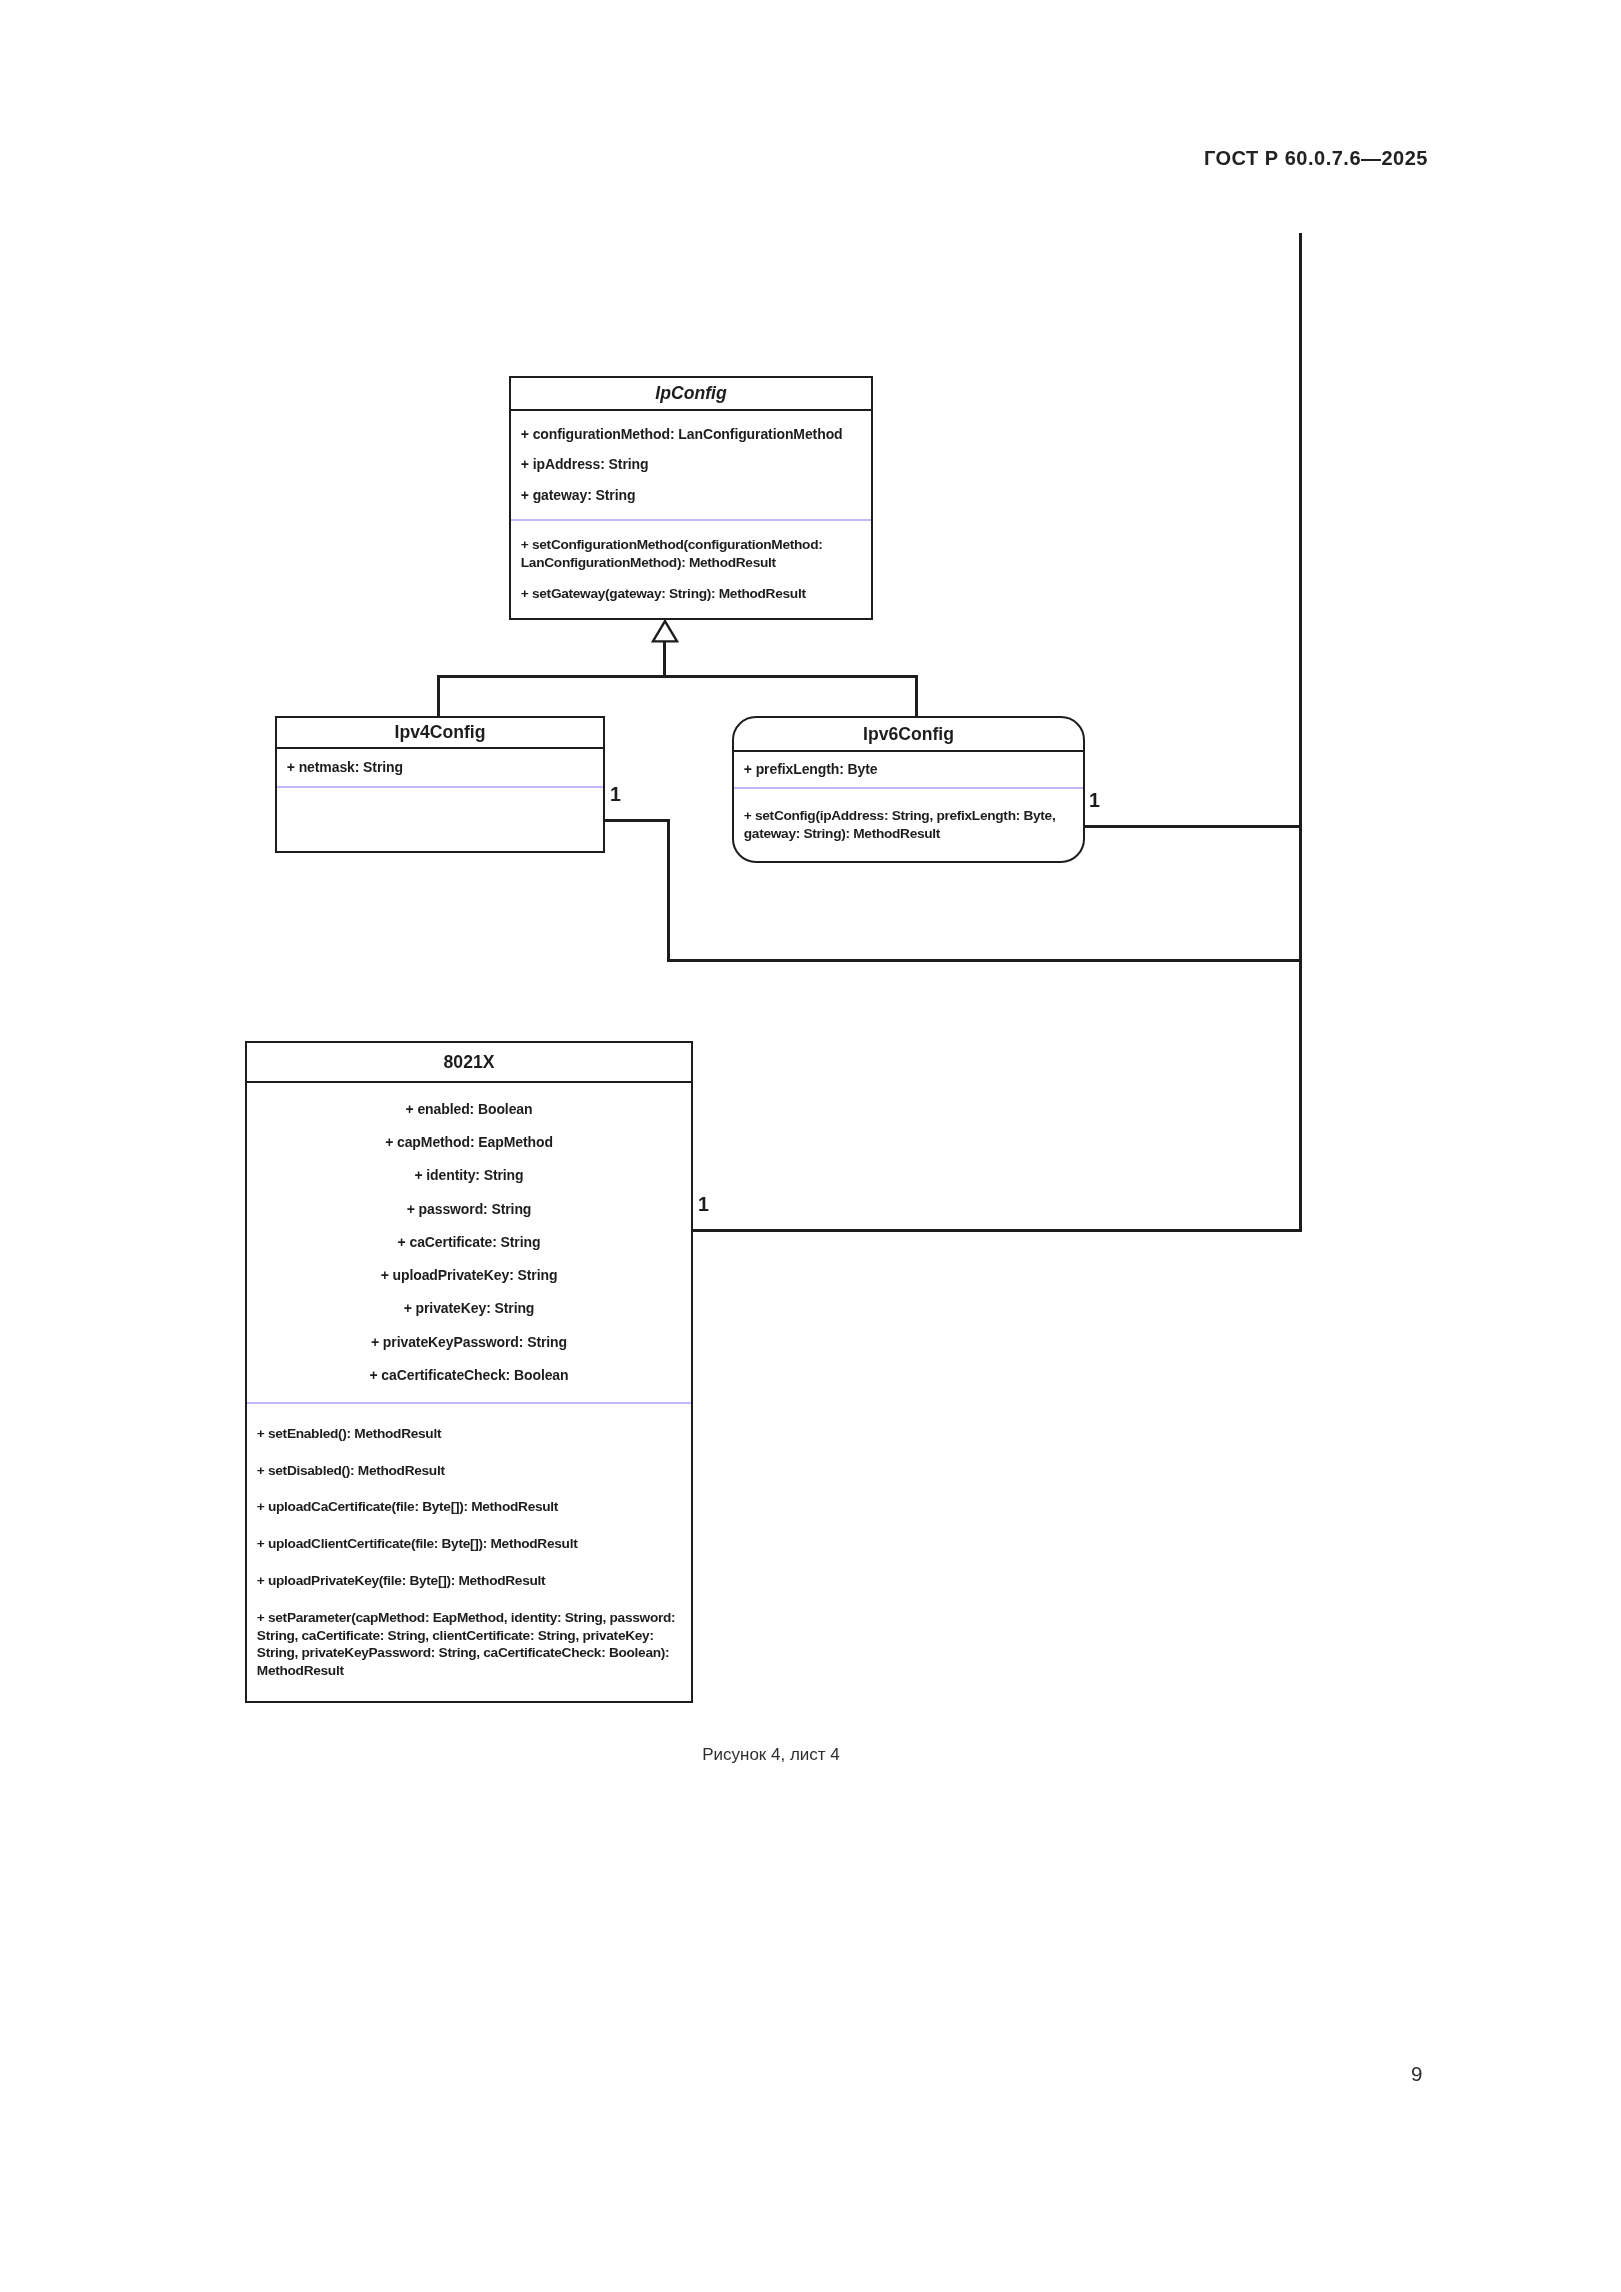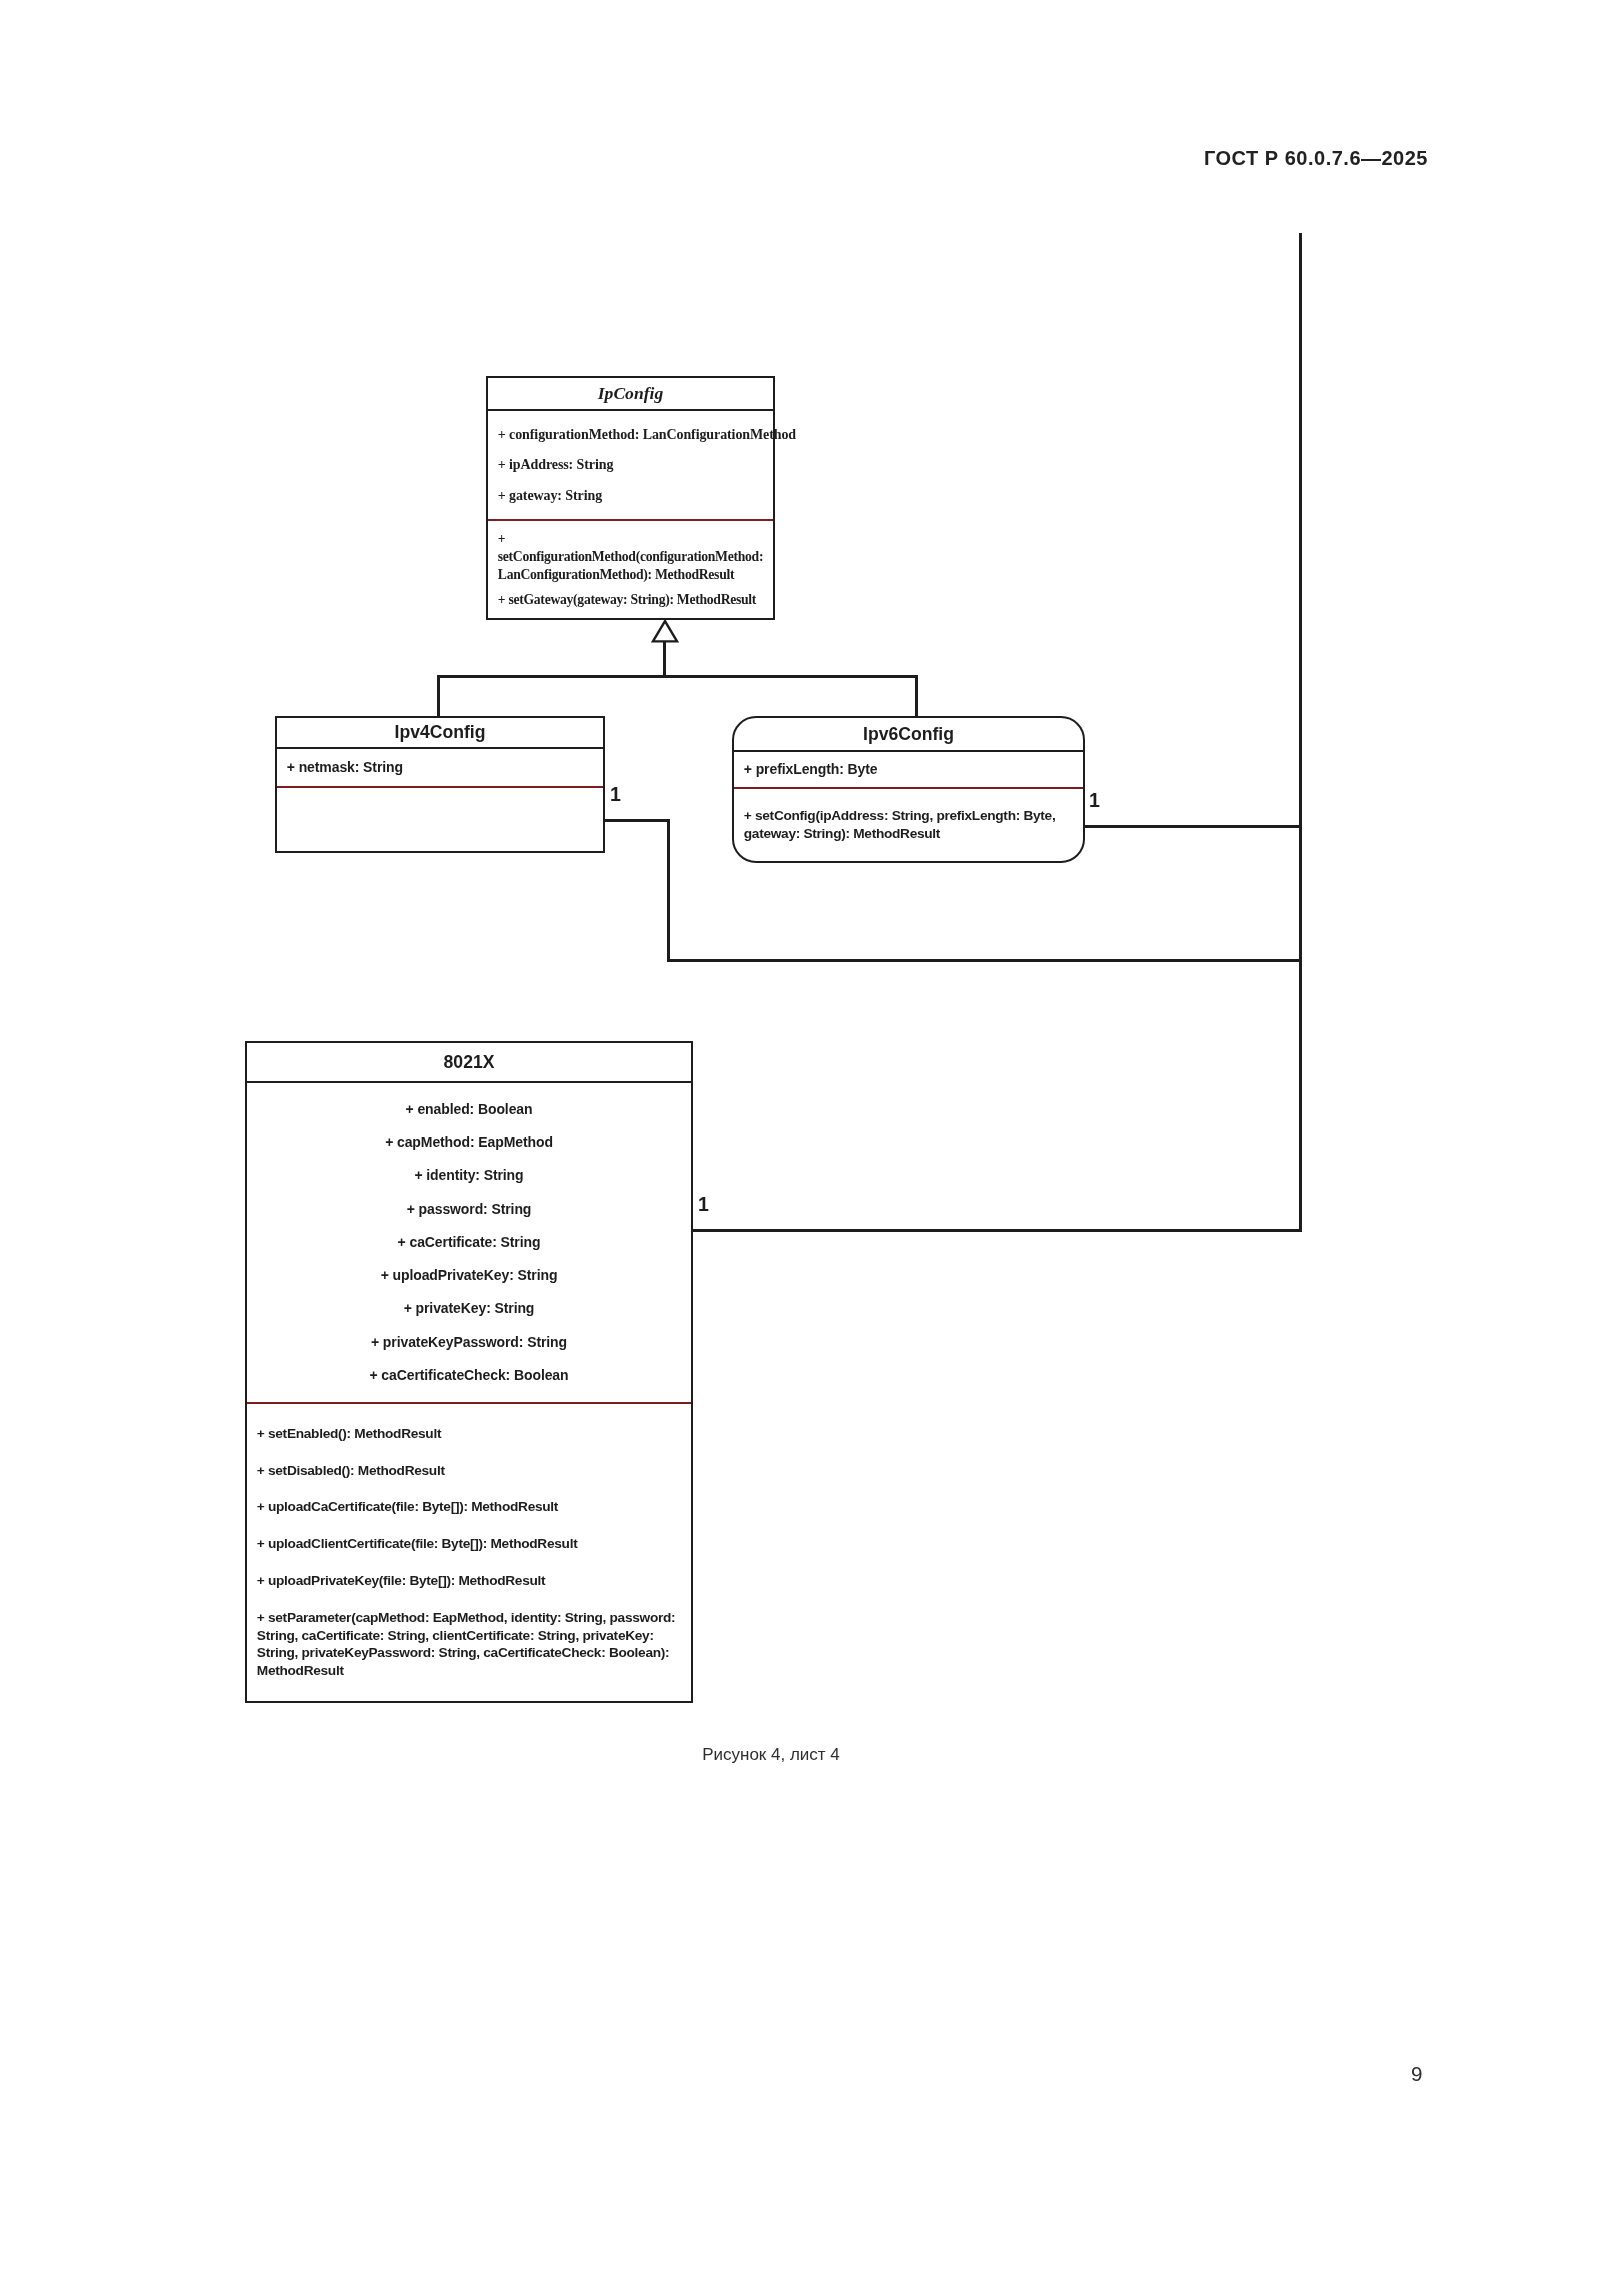--- a/index.html
+++ b/index.html
@@ -35,21 +35,21 @@
     display: flex;
     align-items: center;
     justify-content: center;
     font-weight: bold;
     font-size: 17.6px;
     flex: 0 0 auto;
   }
   .uml-title.abstract { font-style: italic; }
   .uml-attrs {
     box-sizing: border-box;
-    border-bottom: 2px solid #7f1d1d;
+    border-bottom: 2px solid #c4b5fd;
     display: flex;
     flex-direction: column;
     justify-content: space-evenly;
     padding: 2px 9.8px;
     font-weight: bold;
     font-size: 14px;
     letter-spacing: -0.1px;
     flex: 0 0 auto;
   }
   .uml-attrs .row { white-space: nowrap; line-height: 1.25; }
@@ -85,21 +85,21 @@
   }
   .page-number {
     position: absolute;
     left: 1411px;
     top: 2062px;
     font-size: 20.6px;
     color: #2e2e2e;
   }
 
   
-  #box-ipconfig   { left: 486px;  top: 376px;  width: 289px; height: 244px; font-family: Liberation Serif, serif; }
+  #box-ipconfig   { left: 509px;  top: 376px;  width: 364px; height: 244px; }
   #box-ipconfig .uml-title   { height: 33px; }
   #box-ipconfig .uml-attrs   { height: 110px; }
 
   #box-ipv4       { left: 275px;  top: 716px;  width: 330px; height: 137px; }
   #box-ipv4 .uml-title { height: 31px; }
   #box-ipv4 .uml-attrs { height: 39px; }
 
   #box-ipv6       { left: 732px;  top: 716px;  width: 353px; height: 147px; border-radius: 24px; }
   #box-ipv6 .uml-title { height: 34px; }
   #box-ipv6 .uml-attrs { height: 37px; }

